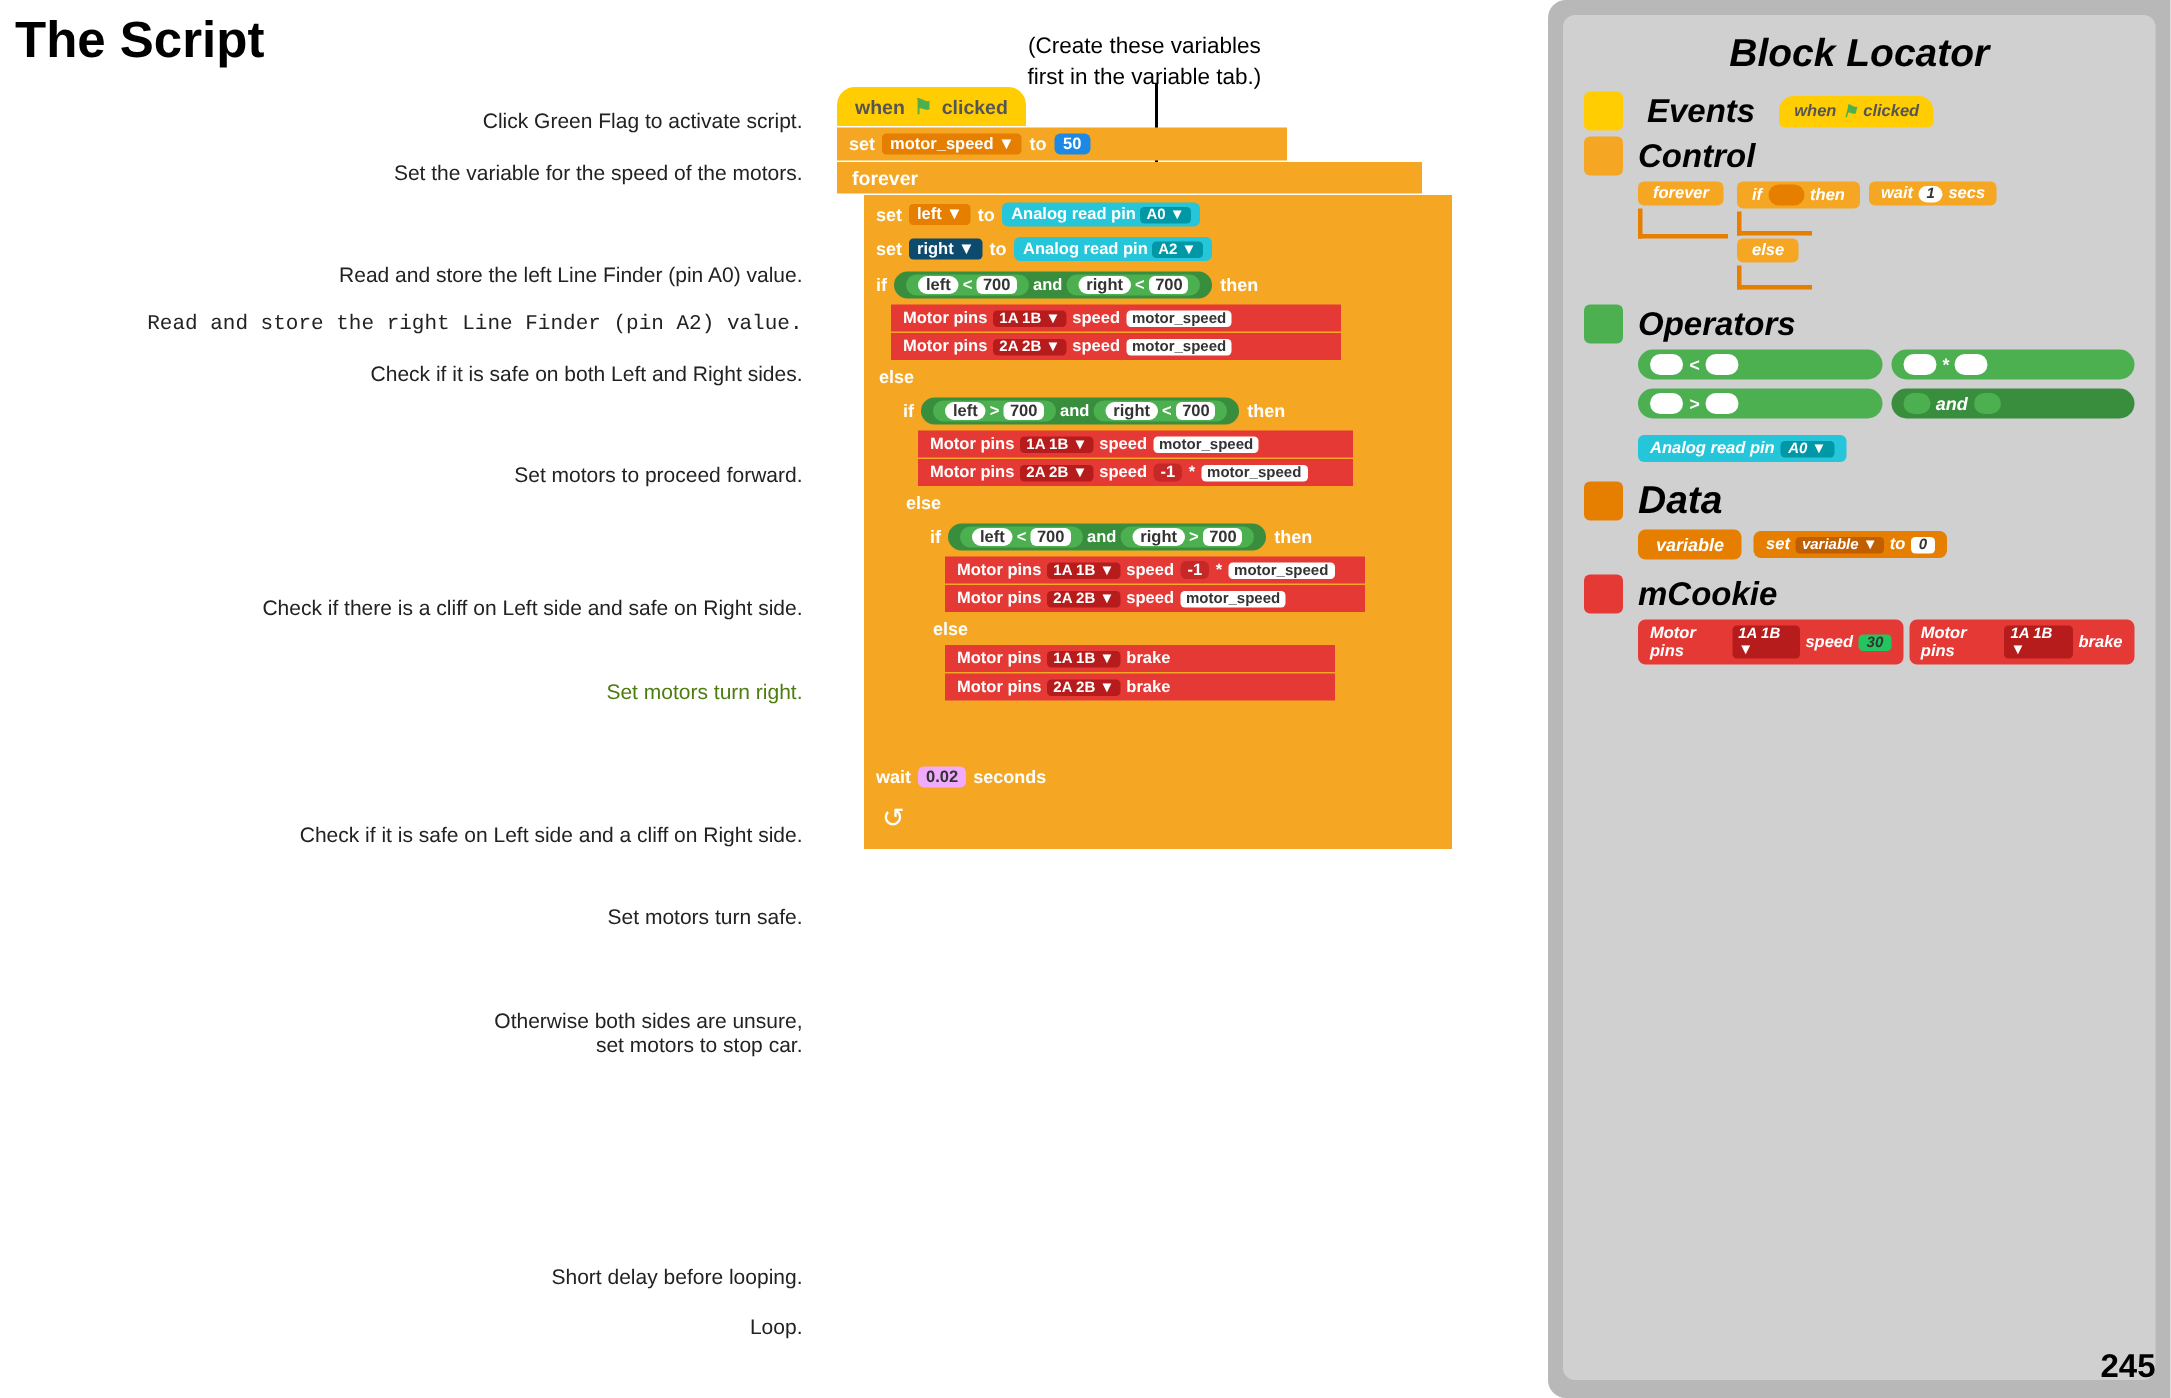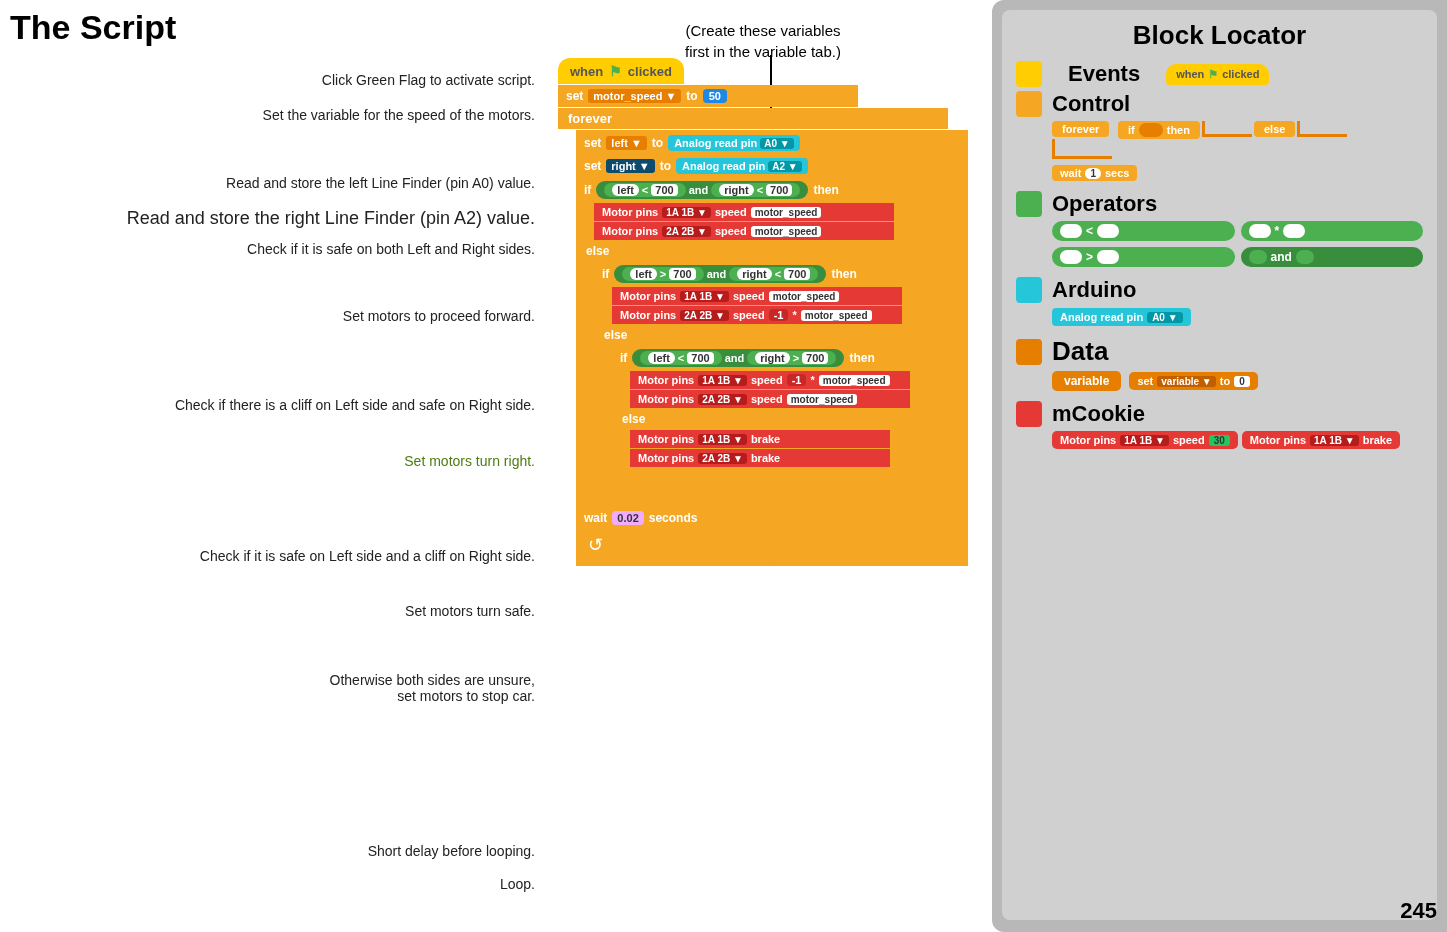--- a/index.html
+++ b/index.html
@@ -14,21 +14,21 @@
   </style>
 </head>
 <body>
 
 <div style="position:absolute;left:10px;top:8px;font-size:34px;font-weight:bold;color:#000;">The Script</div>
 
 <div style="position:absolute;left:0;top:50px;width:555px;">
   <div style="position:absolute;top:22px;right:20px;font-size:14px;color:#222;text-align:right;">Click Green Flag to activate script.</div>
   <div style="position:absolute;top:57px;right:20px;font-size:14px;color:#222;text-align:right;">Set the variable for the speed of the motors.</div>
   <div style="position:absolute;top:125px;right:20px;font-size:14px;color:#222;text-align:right;">Read and store the left Line Finder (pin A0) value.</div>
-  <div style="position:absolute;top:158px;right:20px;font-size:18px;color:#222;text-align:right;">Read and store the right Line Finder (pin A2) value.</div>
+  <div style="position:absolute;top:158px;right:20px;font-size:14px;color:#222;text-align:right;font-family:Liberation Mono, monospace;">Read and store the right Line Finder (pin A2) value.</div>
   <div style="position:absolute;top:191px;right:20px;font-size:14px;color:#222;text-align:right;">Check if it is safe on both Left and Right sides.</div>
   <div style="position:absolute;top:258px;right:20px;font-size:14px;color:#222;text-align:right;">Set motors to proceed forward.</div>
   <div style="position:absolute;top:347px;right:20px;font-size:14px;color:#222;text-align:right;">Check if there is a cliff on Left side and safe on Right side.</div>
   <div style="position:absolute;top:403px;right:20px;font-size:14px;color:#4d7c0f;text-align:right;">Set motors turn right.</div>
   <div style="position:absolute;top:498px;right:20px;font-size:14px;color:#222;text-align:right;">Check if it is safe on Left side and a cliff on Right side.</div>
   <div style="position:absolute;top:553px;right:20px;font-size:14px;color:#222;text-align:right;">Set motors turn safe.</div>
   <div style="position:absolute;top:622px;right:20px;font-size:14px;color:#222;text-align:right;">Otherwise both sides are unsure,<br>set motors to stop car.</div>
   <div style="position:absolute;top:793px;right:20px;font-size:14px;color:#222;text-align:right;">Short delay before looping.</div>
   <div style="position:absolute;top:826px;right:20px;font-size:14px;color:#222;text-align:right;">Loop.</div>
 </div>
@@ -176,43 +176,43 @@
       <span>seconds</span>
     </div>
 
     <div style="background:#f5a623;color:white;padding:4px 12px 8px 12px;font-size:18px;border-radius:0 0 6px 6px;width:200px;">
       ↺
     </div>
 
   </div>
 </div>
 
-<div style="position:absolute;right:0;top:0;width:455px;height:932px;background:#b8b8b8;border-radius:12px 0 0 12px;padding:10px;">
+<div style="position:absolute;right:0;top:0;width:415px;height:932px;background:#b8b8b8;border-radius:12px 0 0 12px;padding:10px;font-style:italic;">
   <div style="background:#d0d0d0;border-radius:8px;padding:10px 14px;height:910px;">
 
     <div style="font-size:26px;font-weight:bold;text-align:center;margin-bottom:10px;color:#000;">Block Locator</div>
 
-    <div style="display:flex;align-items:center;gap:26px;margin-bottom:4px;text-align:right;">
+    <div style="display:flex;align-items:center;gap:16px;margin-bottom:4px;text-align:right;">
       <div style="width:26px;height:26px;border-radius:4px;background:#ffcd02;flex-shrink:0;"></div>
       <span style="font-size:22px;font-weight:bold;color:#000;">Events</span>
       <div style="background:#ffcd02;color:#555;border-radius:10px 10px 4px 4px;padding:4px 10px;font-size:11px;font-weight:bold;display:inline-flex;align-items:center;gap:4px;">
         when <span style="color:#4caf50;">⚑</span> clicked
       </div>
     </div>
 
     <div style="display:flex;align-items:center;gap:10px;margin-bottom:4px;">
       <div style="width:26px;height:26px;border-radius:4px;background:#f5a623;flex-shrink:0;"></div>
       <span style="font-size:22px;font-weight:bold;color:#000;">Control</span>
     </div>
     <div style="margin-left:36px;display:flex;align-items:flex-start;gap:6px;margin-bottom:10px;flex-wrap:wrap;">
       <div style="display:flex;flex-direction:column;align-items:flex-start;gap:2px;">
         <div style="background:#f5a623;color:white;border-radius:4px;padding:2px 10px;font-size:11px;font-weight:bold;">forever</div>
         <div style="height:20px;width:60px;border-left:3px solid #e67e00;border-bottom:3px solid #e67e00;"></div>
       </div>
-      <div style="display:flex;align-items:flex-start;gap:2px;">
+      <div style="display:flex;flex-direction:column;align-items:flex-start;gap:2px;">
         <div style="background:#f5a623;color:white;border-radius:4px;padding:2px 10px;font-size:11px;font-weight:bold;display:flex;align-items:center;gap:4px;">
           if <span style="background:#e67e00;border-radius:8px;width:24px;height:14px;display:inline-block;"></span> then
         </div>
         <div style="height:16px;width:50px;border-left:3px solid #e67e00;border-bottom:3px solid #e67e00;"></div>
         <div style="background:#f5a623;color:white;border-radius:4px;padding:2px 10px;font-size:11px;font-weight:bold;">else</div>
         <div style="height:16px;width:50px;border-left:3px solid #e67e00;border-bottom:3px solid #e67e00;"></div>
       </div>
       <div style="background:#f5a623;color:white;border-radius:4px;padding:2px 8px;font-size:11px;font-weight:bold;display:inline-flex;align-items:center;gap:4px;align-self:flex-start;">
         wait <span style="background:white;color:#333;border-radius:10px;padding:0 5px;font-size:10px;">1</span> secs
       </div>
@@ -230,24 +230,20 @@
         <span style="background:white;border-radius:10px;width:22px;height:14px;display:inline-block;"></span> * <span style="background:white;border-radius:10px;width:22px;height:14px;display:inline-block;"></span>
       </div>
       <div style="background:#4caf50;border-radius:20px;padding:3px 8px;font-size:12px;color:white;font-weight:bold;display:flex;align-items:center;gap:4px;">
         <span style="background:white;border-radius:10px;width:22px;height:14px;display:inline-block;"></span> &gt; <span style="background:white;border-radius:10px;width:22px;height:14px;display:inline-block;"></span>
       </div>
       <div style="background:#388e3c;border-radius:20px;padding:3px 8px;font-size:12px;color:white;font-weight:bold;display:flex;align-items:center;gap:4px;">
         <span style="background:#4caf50;border-radius:10px;width:18px;height:14px;display:inline-block;"></span> and <span style="background:#4caf50;border-radius:10px;width:18px;height:14px;display:inline-block;"></span>
       </div>
     </div>
 
-    <div style="display:flex;align-items:center;gap:10px;margin-bottom:4px;">
-      <div style="width:26px;height:26px;border-radius:4px;background:#26c6da;flex-shrink:0;"></div>
-      <span style="font-size:22px;font-weight:bold;color:#000;">Arduino</span>
-    </div>
     <div style="margin-left:36px;margin-bottom:10px;">
       <div style="background:#26c6da;color:white;border-radius:4px;padding:3px 8px;font-size:11px;font-weight:bold;display:inline-flex;align-items:center;gap:4px;">
         Analog read pin <span style="background:#0097a7;border-radius:3px;padding:0 5px;font-size:10px;">A0 ▼</span>
       </div>
     </div>
 
     <div style="display:flex;align-items:center;gap:10px;margin-bottom:4px;">
       <div style="width:26px;height:26px;border-radius:4px;background:#e67e00;flex-shrink:0;"></div>
       <span style="font-size:26px;font-weight:bold;color:#000;">Data</span>
     </div>

